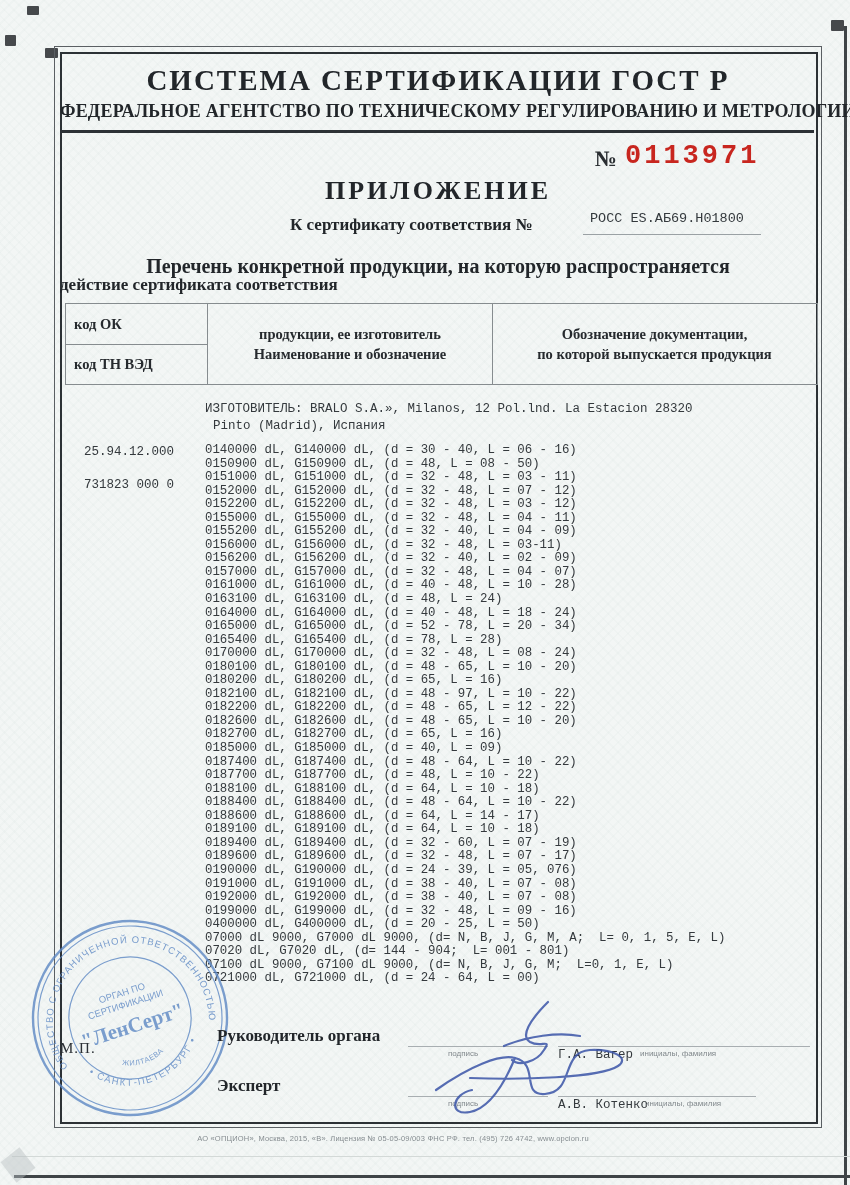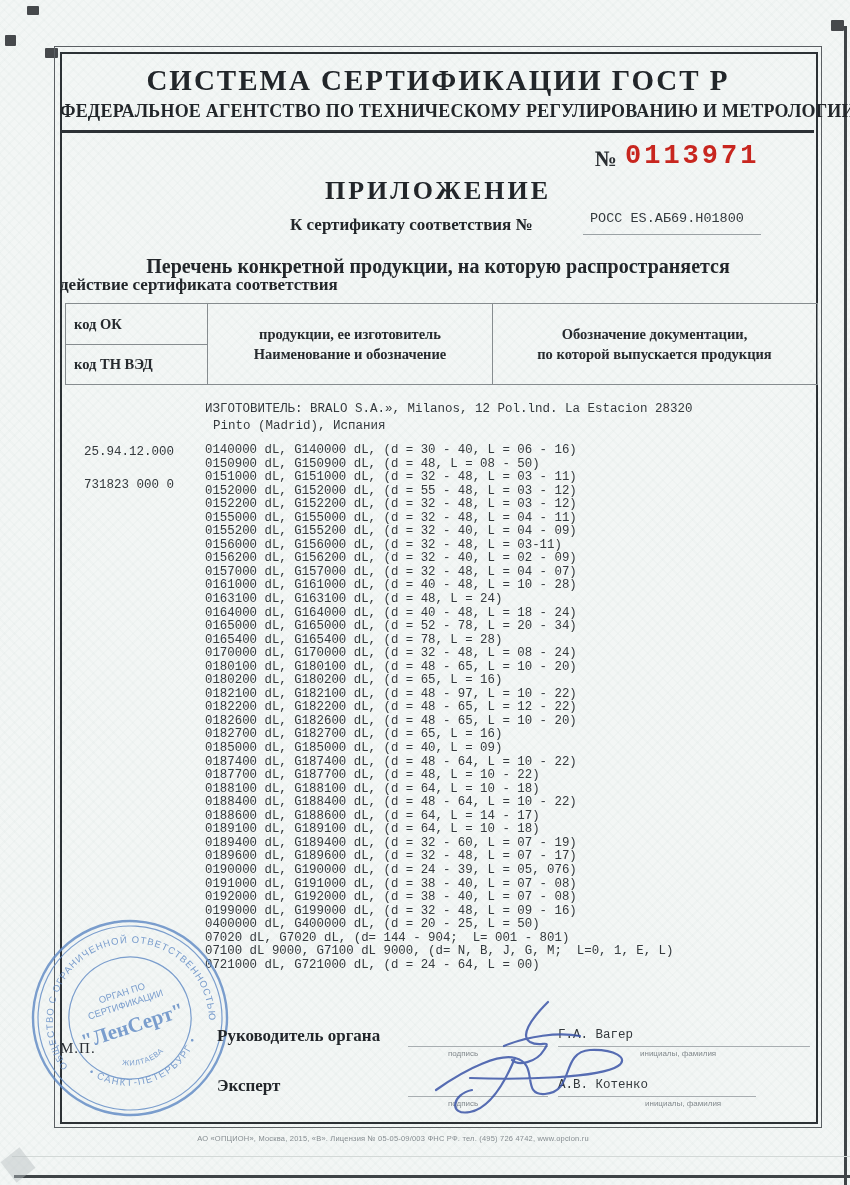--- a/index.html
+++ b/index.html
@@ -57,21 +57,21 @@
   .rule{height:1px;background:#a8aeb1;}
   .sig-rule1a{left:408px;top:1046px;width:140px;}
   .sig-rule1b{left:558px;top:1046px;width:252px;}
   .sig-rule2a{left:408px;top:1096px;width:140px;}
   .sig-rule2b{left:558px;top:1096px;width:198px;}
   .caption{font-family:"Liberation Sans",sans-serif;font-size:8px;color:#82898d;}
   .cap-pod1{left:448px;top:1049px;}
   .cap-fam1{left:640px;top:1049px;}
   .cap-pod2{left:448px;top:1099px;}
   .cap-fam2{left:645px;top:1099px;}
-  .sig-name{font-family:"Liberation Mono",monospace;font-size:12.5px;color:#34393d;white-space:pre;}
+  .sig-name{font-family:"Liberation Mono",monospace;font-size:12.5px;color:#34393d;white-space:pre;margin-top:20px;}
   .sig-name1{left:558px;top:1028px;}
   .sig-name2{left:558px;top:1078px;}
   .mp-label{left:60px;top:1040px;font-size:15px;letter-spacing:1px;color:#2b3035;}
   
   .stamp-box{left:28px;top:916px;width:205px;height:205px;opacity:.8;}
   .ink-box{left:400px;top:990px;width:260px;height:135px;}
   
   .footer-line{left:0;top:1134px;width:786px;text-align:center;
     font-family:"Liberation Sans",sans-serif;font-size:7.5px;letter-spacing:.2px;color:#858c90;}
   .edge-faint{left:12px;top:1156px;width:838px;height:1px;background:#d3d9d7;}
@@ -139,21 +139,21 @@
 
   <div class="abs manu1 mono">ИЗГОТОВИТЕЛЬ: BRALO S.A.», Milanos, 12 Pol.lnd. La Estacion 28320</div>
   <div class="abs manu2 mono">Pinto (Madrid), Испания</div>
   <div class="abs code-ok mono">25.94.12.000</div>
   <div class="abs code-tnved mono">731823 000 0</div>
 
   <div class="abs products">
       <div class="product-line">0140000 dL, G140000 dL, (d = 30 - 40, L = 06 - 16)</div>
       <div class="product-line">0150900 dL, G150900 dL, (d = 48, L = 08 - 50)</div>
       <div class="product-line">0151000 dL, G151000 dL, (d = 32 - 48, L = 03 - 11)</div>
-      <div class="product-line">0152000 dL, G152000 dL, (d = 55 - 48, L = 03 - 12)</div>
+      <div class="product-line">0152000 dL, G152000 dL, (d = 32 - 48, L = 07 - 12)</div>
       <div class="product-line">0152200 dL, G152200 dL, (d = 32 - 48, L = 03 - 12)</div>
       <div class="product-line">0155000 dL, G155000 dL, (d = 32 - 48, L = 04 - 11)</div>
       <div class="product-line">0155200 dL, G155200 dL, (d = 32 - 40, L = 04 - 09)</div>
       <div class="product-line">0156000 dL, G156000 dL, (d = 32 - 48, L = 03-11)</div>
       <div class="product-line">0156200 dL, G156200 dL, (d = 32 - 40, L = 02 - 09)</div>
       <div class="product-line">0157000 dL, G157000 dL, (d = 32 - 48, L = 04 - 07)</div>
       <div class="product-line">0161000 dL, G161000 dL, (d = 40 - 48, L = 10 - 28)</div>
       <div class="product-line">0163100 dL, G163100 dL, (d = 48, L = 24)</div>
       <div class="product-line">0164000 dL, G164000 dL, (d = 40 - 48, L = 18 - 24)</div>
       <div class="product-line">0165000 dL, G165000 dL, (d = 52 - 78, L = 20 - 34)</div>
@@ -172,20 +172,21 @@
       <div class="product-line">0188400 dL, G188400 dL, (d = 48 - 64, L = 10 - 22)</div>
       <div class="product-line">0188600 dL, G188600 dL, (d = 64, L = 14 - 17)</div>
       <div class="product-line">0189100 dL, G189100 dL, (d = 64, L = 10 - 18)</div>
       <div class="product-line">0189400 dL, G189400 dL, (d = 32 - 60, L = 07 - 19)</div>
       <div class="product-line">0189600 dL, G189600 dL, (d = 32 - 48, L = 07 - 17)</div>
       <div class="product-line">0190000 dL, G190000 dL, (d = 24 - 39, L = 05, 076)</div>
       <div class="product-line">0191000 dL, G191000 dL, (d = 38 - 40, L = 07 - 08)</div>
       <div class="product-line">0192000 dL, G192000 dL, (d = 38 - 40, L = 07 - 08)</div>
       <div class="product-line">0199000 dL, G199000 dL, (d = 32 - 48, L = 09 - 16)</div>
       <div class="product-line">0400000 dL, G400000 dL, (d = 20 - 25, L = 50)</div>
+      <div class="product-line">07000 dL 9000, G7000 dL 9000, (d= N, B, J, G, M, A;  L= 0, 1, 5, E, L)</div>
       <div class="product-line">07020 dL, G7020 dL, (d= 144 - 904;  L= 001 - 801)</div>
       <div class="product-line">07100 dL 9000, G7100 dL 9000, (d= N, B, J, G, M;  L=0, 1, E, L)</div>
       <div class="product-line">0721000 dL, G721000 dL, (d = 24 - 64, L = 00)</div>
     </div>
 
   <svg class="abs stamp-box" viewBox="0 0 205 205">
     <g transform="rotate(-18 102 102)" fill="none" stroke="#5d88c4">
       <circle cx="102" cy="102" r="97" stroke-width="2.4"></circle>
       <circle cx="102" cy="102" r="92" stroke-width="1.2"></circle>
       <circle cx="102" cy="102" r="61" stroke-width="1.2"></circle>

